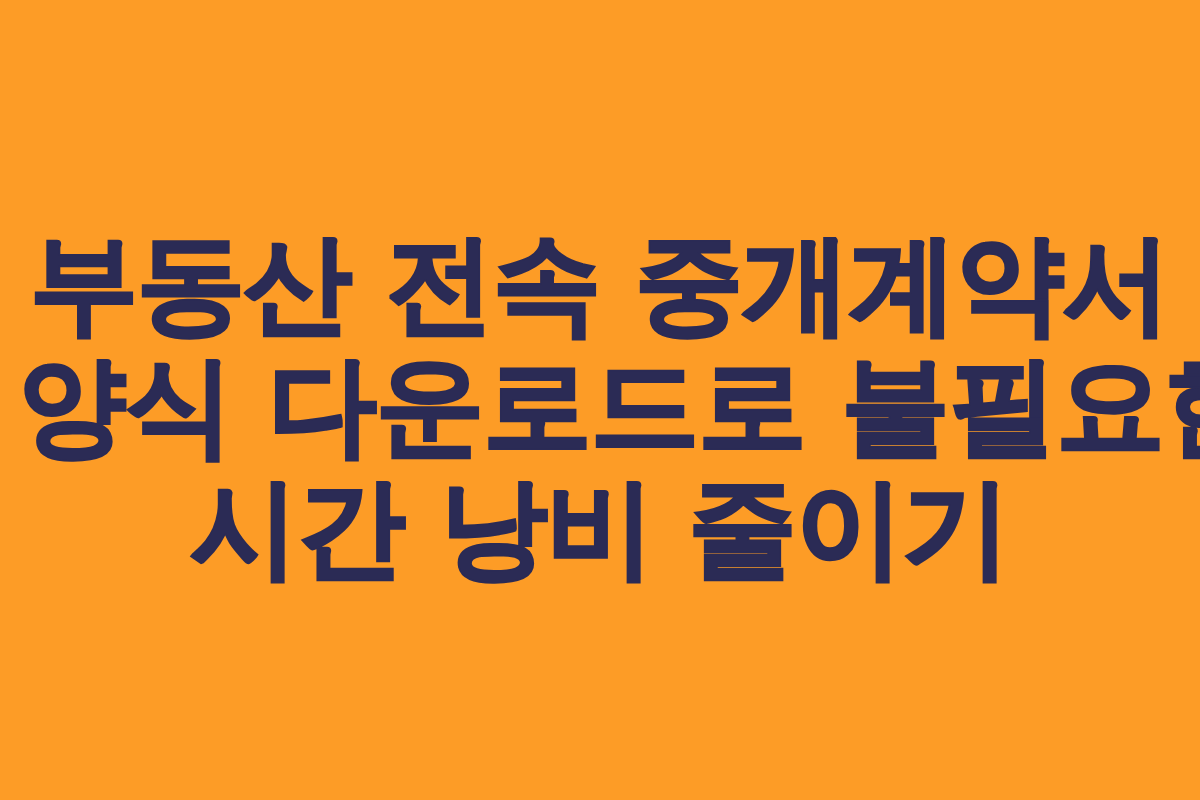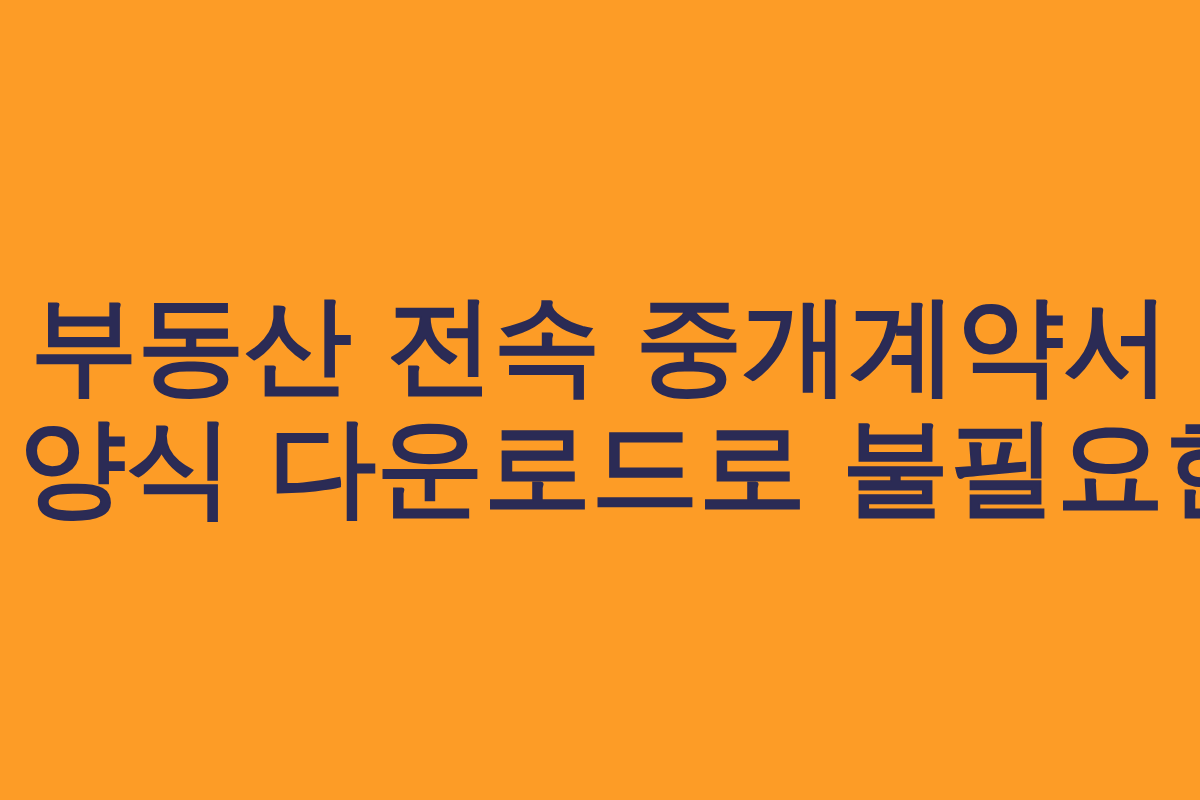--- a/index.html
+++ b/index.html
@@ -36,21 +36,21 @@
     top: 406px;
     transform: translateY(-50%);
     text-align: center;
     padding: 0 18px;
     box-sizing: border-box;
   }
 
   .headline-line {
     display: block;
     font-family: "Liberation Sans", "DejaVu Sans", sans-serif;
-    font-weight: 400;
+    font-weight: 700;
     font-size: 108px;
     line-height: 122px;
     letter-spacing: -1.5px;
     word-spacing: 6px;
     white-space: nowrap;
     
     -webkit-text-stroke-width: 3px;
     paint-order: stroke fill;
   }
 
@@ -63,15 +63,16 @@
 <body>
 
 <div id="banner" style="background-color: rgb(253, 156, 38);">
 
   <div id="headline">
 
     <span class="headline-line line-1" style="color: rgb(43, 43, 85); -webkit-text-stroke-color: rgb(43, 43, 85);">부동산 전속 중개계약서</span>
 
     <span class="headline-line line-2" style="color: rgb(43, 43, 85); -webkit-text-stroke-color: rgb(43, 43, 85);">양식 다운로드로 불필요한</span>
 
+    <span class="headline-line line-3" style="color: rgb(43, 43, 85); -webkit-text-stroke-color: rgb(43, 43, 85);">시간 낭비 줄이기</span>
 
   </div>
 </div>
 
 </body></html>

